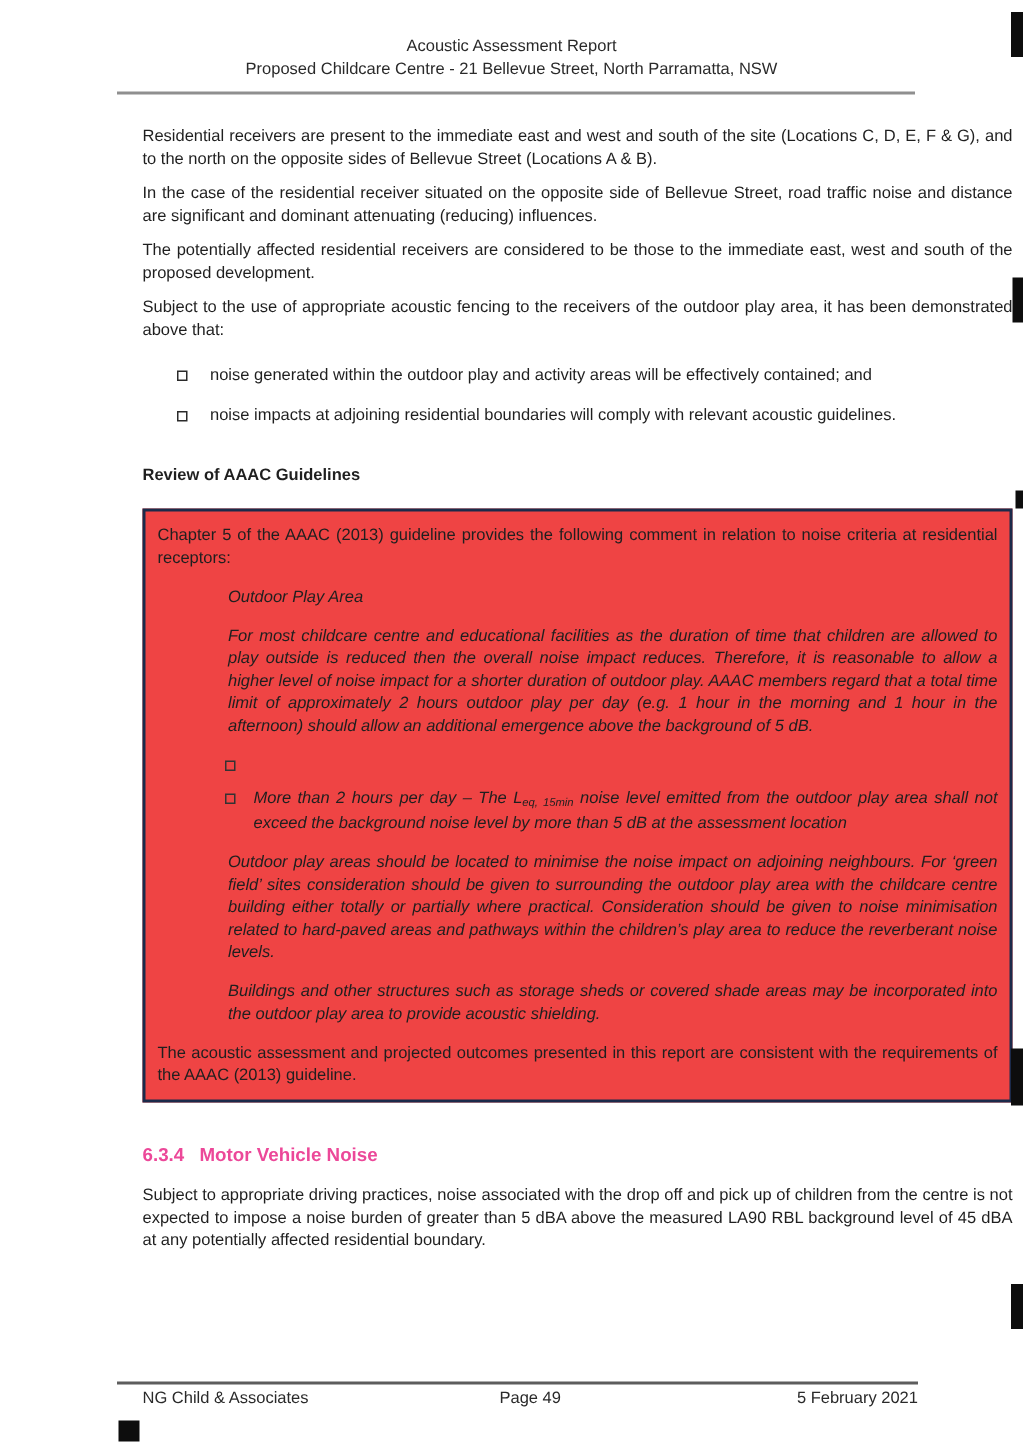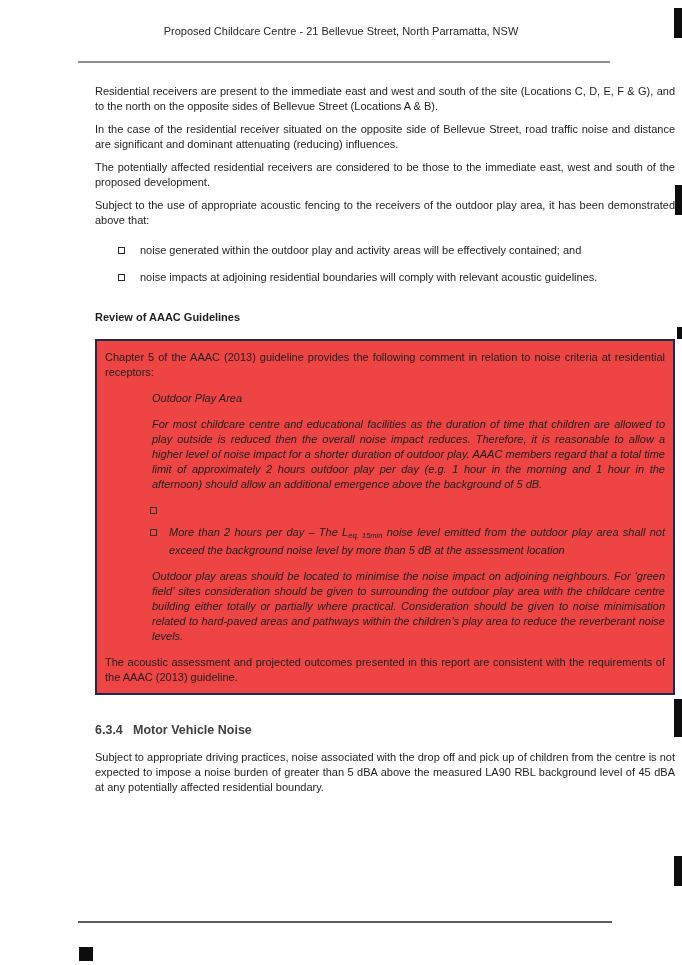--- a/index.html
+++ b/index.html
@@ -59,21 +59,21 @@
   .q-bullet { display: flex; margin: 0 0 11px 0; }
   .q-bullet .sq { margin: 4px 12px 0 45px; border-color: #333; }
   .q-bullet .btext { text-align: justify; flex: 1 1 auto; }
   .subsc { font-size: 7.5px; vertical-align: -2px; letter-spacing: 0; }
   .closing { margin-bottom: 0 !important; }
   
   .section-heading {
     margin: 28px 0 12px 0;
     font-size: 12.5px;
     font-weight: bold;
-    color: #404040;
+    color: #ec4899;
   }
   .section-heading .num { display: inline-block; width: 38px; }
   
   .footer-rule {
     position: absolute;
     top: 921px; left: 78px;
     width: 534px; height: 2px;
     background: #5d5d5d;
   }
   .footer {
@@ -94,20 +94,21 @@
   .m4 { top: 699px; right: 0; width: 8px; height: 38px; }
   .m5 { top: 856px; right: 0; width: 8px; height: 30px; }
   .m6 { top: 947px; left: 79px; width: 14px; height: 14px; }
 </style>
 </head>
 <body>
 
 <div class="page">
 
   <div class="header">
+    <div>Acoustic Assessment Report</div>
     <div>Proposed Childcare Centre - 21 Bellevue Street, North Parramatta, NSW</div>
   </div>
   <div class="header-rule"></div>
 
   <div class="content">
 
     <p class="para">Residential receivers are present to the immediate east and west and south of the site (Locations C, D, E, F &amp; G), and to the north on the opposite sides of Bellevue Street (Locations A &amp; B).</p>
     <p class="para">In the case of the residential receiver situated on the opposite side of Bellevue Street, road traffic noise and distance are significant and dominant attenuating (reducing) influences.</p>
     <p class="para">The potentially affected residential receivers are considered to be those to the immediate east, west and south of the proposed development.</p>
     <p class="para last-intro">Subject to the use of appropriate acoustic fencing to the receivers of the outdoor play area, it has been demonstrated above that:</p>
@@ -135,31 +136,37 @@
         <span class="sq"></span>
       </div>
 
       <div class="q-bullet">
         <span class="sq"></span>
         <div class="btext quote" style="margin-left:0"><span>More than 2 hours per day – The L</span><span class="subsc">eq, 15min</span><span> noise level emitted from the outdoor play area shall not exceed the background noise level by more than 5 dB at the assessment location</span></div>
       </div>
 
       <div class="quote">
         <p class="para">Outdoor play areas should be located to minimise the noise impact on adjoining neighbours. For ‘green field’ sites consideration should be given to surrounding the outdoor play area with the childcare centre building either totally or partially where practical. Consideration should be given to noise minimisation related to hard-paved areas and pathways within the children’s play area to reduce the reverberant noise levels.</p>
+        <p class="para">Buildings and other structures such as storage sheds or covered shade areas may be incorporated into the outdoor play area to provide acoustic shielding.</p>
       </div>
 
       <p class="para closing">The acoustic assessment and projected outcomes presented in this report are consistent with the requirements of the AAAC (2013) guideline.</p>
     </div>
 
     <p class="section-heading"><span class="num">6.3.4</span><span>Motor Vehicle Noise</span></p>
     <p class="para">Subject to appropriate driving practices, noise associated with the drop off and pick up of children from the centre is not expected to impose a noise burden of greater than 5 dBA above the measured LA90 RBL background level of 45 dBA at any potentially affected residential boundary.</p>
 
   </div>
 
   <div class="footer-rule"></div>
+  <div class="footer">
+    <span class="f-left">NG Child &amp; Associates</span>
+    <span class="f-center">Page 49</span>
+    <span class="f-right">5 February 2021</span>
+  </div>
 
   <div class="scan-mark m1"></div>
   <div class="scan-mark m2"></div>
   <div class="scan-mark m3"></div>
   <div class="scan-mark m4"></div>
   <div class="scan-mark m5"></div>
   <div class="scan-mark m6"></div>
 
 </div>
 

